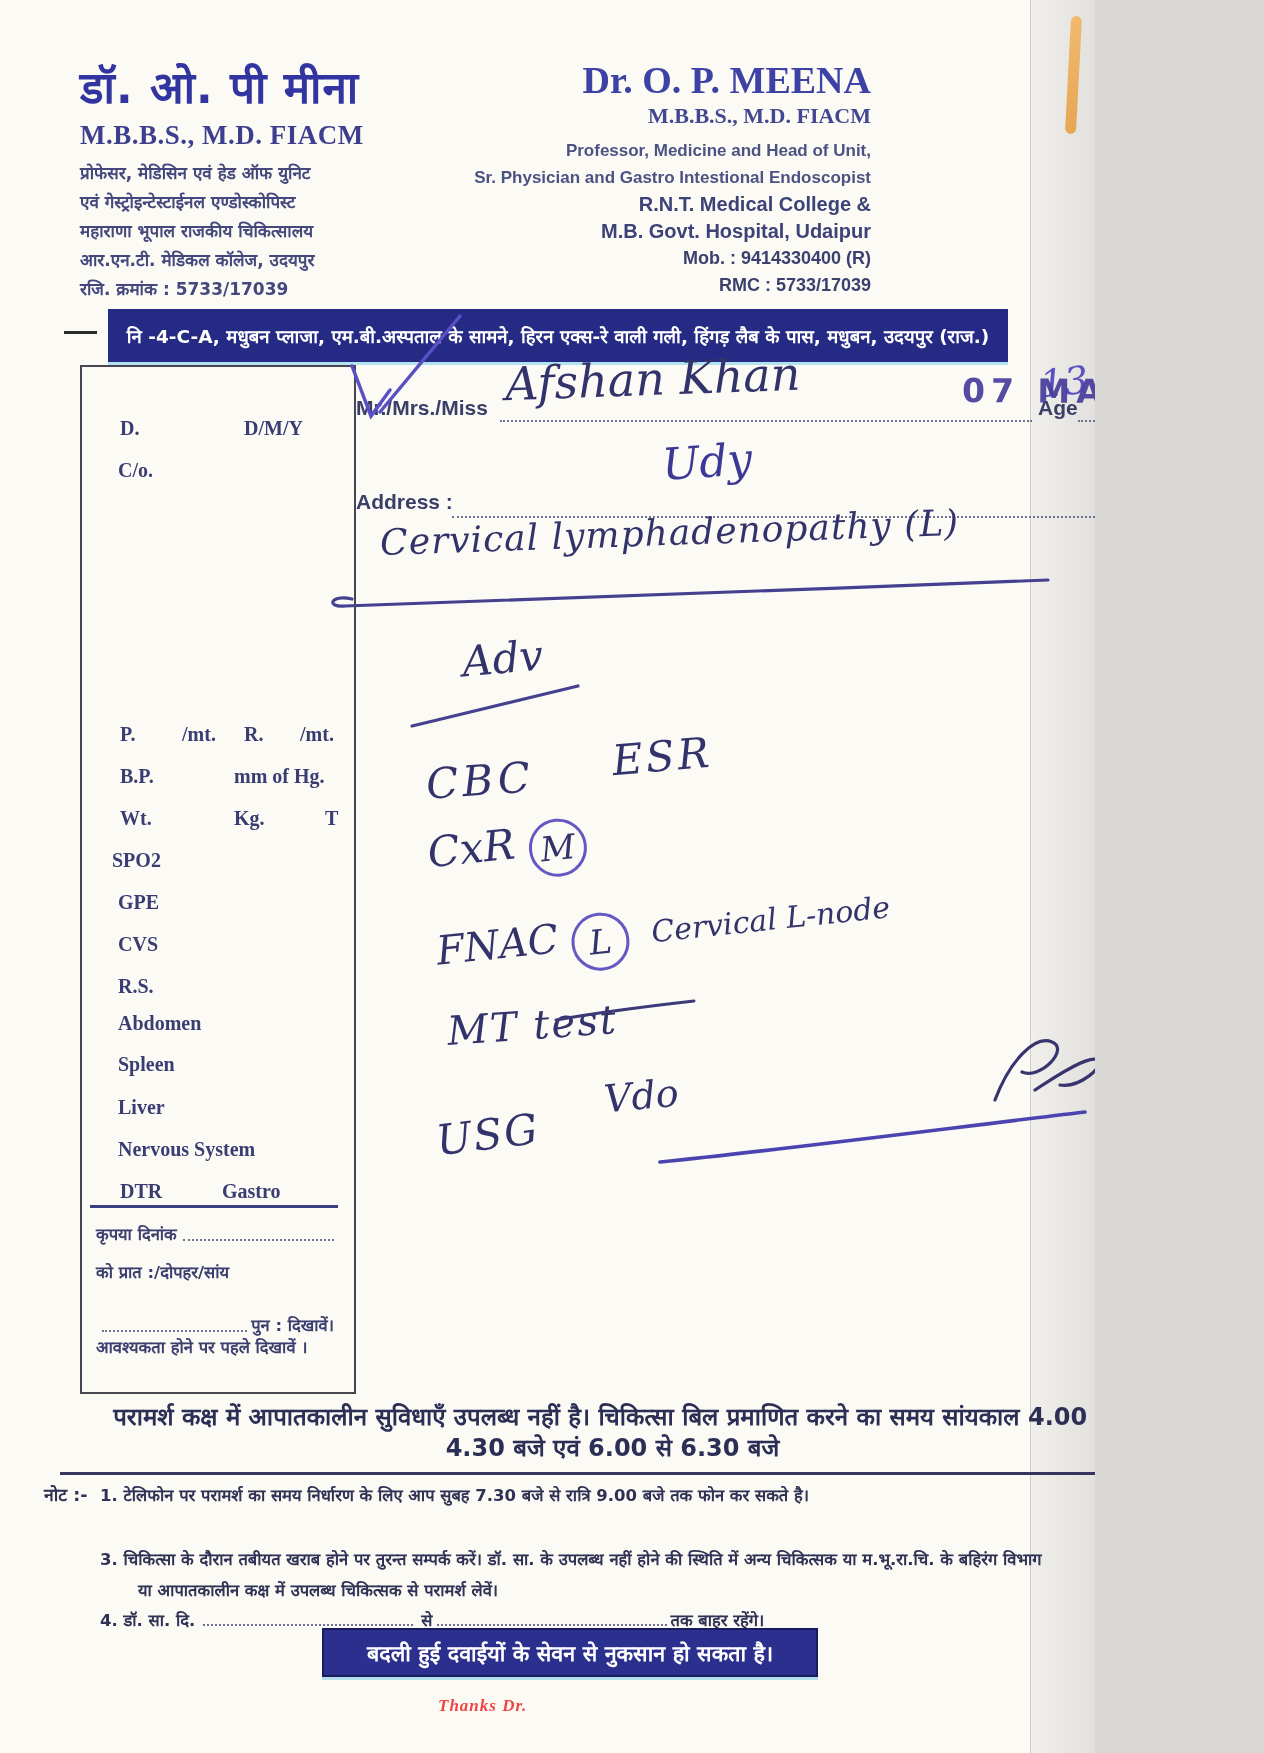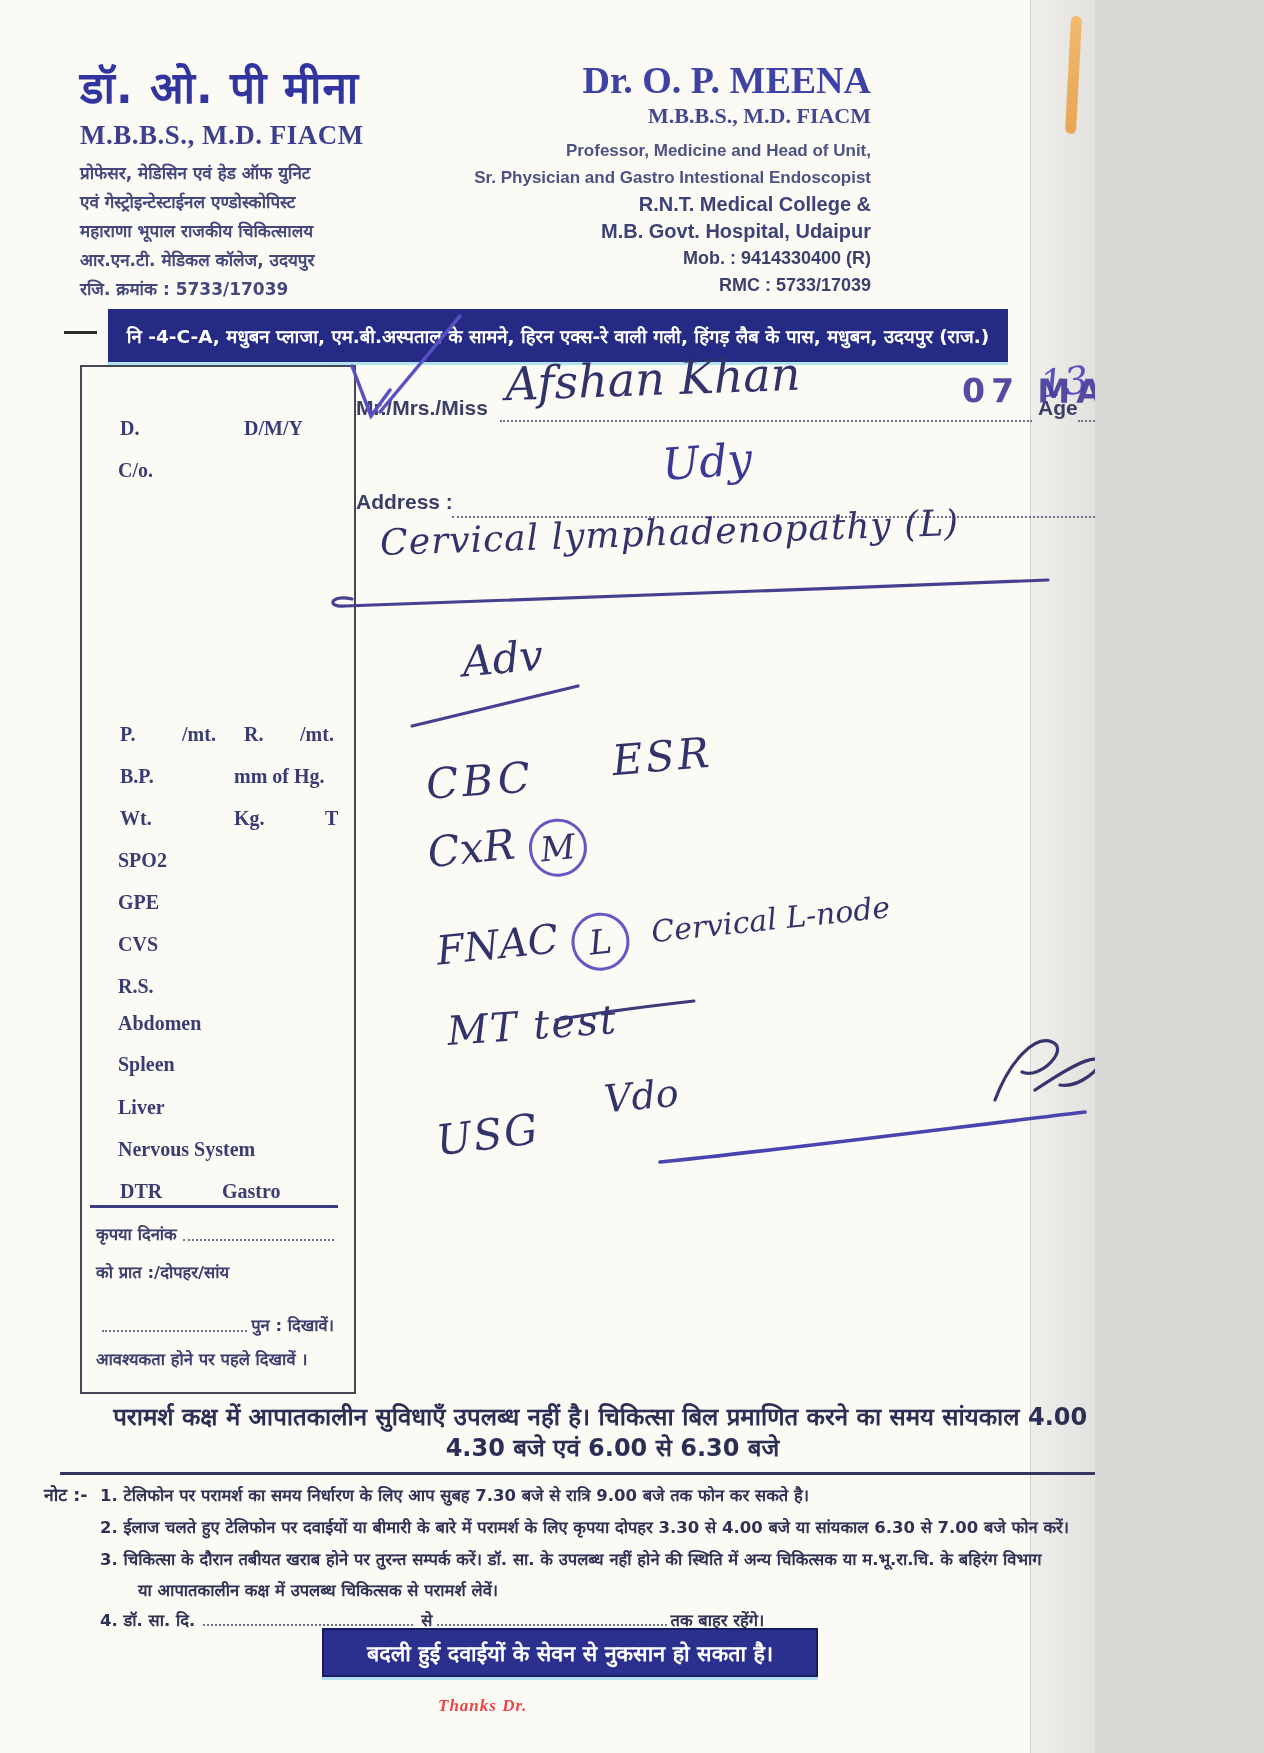--- a/index.html
+++ b/index.html
@@ -145,21 +145,21 @@
     <div class="fl" style="left:162px;top:356px;">R.</div>
     <div class="fl" style="left:218px;top:356px;">/mt.</div>
 
     <div class="fl" style="left:38px;top:398px;">B.P.</div>
     <div class="fl" style="left:152px;top:398px;">mm of Hg.</div>
 
     <div class="fl" style="left:38px;top:440px;">Wt.</div>
     <div class="fl" style="left:152px;top:440px;">Kg.</div>
     <div class="fl" style="left:243px;top:440px;">T</div>
 
-    <div class="fl" style="left:36px;top:482px;">SPO2</div>
+    <div class="fl" style="left:30px;top:482px;">SPO2</div>
     <div class="fl" style="left:36px;top:524px;">GPE</div>
     <div class="fl" style="left:36px;top:566px;">CVS</div>
     <div class="fl" style="left:36px;top:608px;">R.S.</div>
     <div class="fl" style="left:36px;top:645px;">Abdomen</div>
     <div class="fl" style="left:36px;top:686px;">Spleen</div>
     <div class="fl" style="left:36px;top:729px;">Liver</div>
     <div class="fl" style="left:36px;top:771px;">Nervous System</div>
     <div class="fl" style="left:38px;top:813px;">DTR</div>
     <div class="fl" style="left:140px;top:813px;">Gastro</div>
 
@@ -167,21 +167,21 @@
 
     <div class="hi flexrow" style="left:14px;top:855px;width:242px;">
       <span>कृपया दिनांक</span>
       <span class="dotfill"></span>
     </div>
     <div class="hi" style="left:14px;top:893px;">को प्रात :/दोपहर/सांय</div>
     <div class="hi flexrow" style="left:14px;top:932px;width:238px;margin-top:14px;">
       <span class="dotfill"></span>
       <span>पुन : दिखावें।</span>
     </div>
-    <div class="hi" style="left:14px;top:968px;margin-top:12px;">आवश्यकता होने पर पहले दिखावें ।</div>
+    <div class="hi" style="left:14px;top:968px;">आवश्यकता होने पर पहले दिखावें ।</div>
   </div>
 
   <div class="hand" id="hw-diag">Cervical lymphadenopathy (L)</div>
   <div class="hand" id="hw-adv">Adv</div>
   <div class="hand" id="hw-cbc">CBC</div>
   <div class="hand" id="hw-esr">ESR</div>
   <div class="hand" id="hw-cxr">
     <span>CxR</span>
     <span class="circ">M</span>
   </div>
@@ -207,21 +207,20 @@
     </g>
   </svg>
 
   <div class="abs" id="notice">
     <div>परामर्श कक्ष में आपातकालीन सुविधाएँ उपलब्ध नहीं है। चिकित्सा बिल प्रमाणित करने का समय सांयकाल 4.00 से 4.30 बजे एवं 6.00 से 6.30 बजे</div>
   </div>
   <div class="abs" id="rule2"></div>
 
   <div id="note-label">नोट :-</div>
   <div class="note" id="note1">1. टेलिफोन पर परामर्श का समय निर्धारण के लिए आप सुबह 7.30 बजे से रात्रि 9.00 बजे तक फोन कर सकते है।</div>
-  <div class="note" id="note2">2. ईलाज चलते हुए टेलिफोन पर दवाईयों या बीमारी के बारे में परामर्श के लिए कृपया दोपहर 3.30 से 4.00 बजे या सांयकाल 6.30 से 7.00 बजे फोन करें।</div>
   <div class="note" id="note3a">3. चिकित्सा के दौरान तबीयत खराब होने पर तुरन्त सम्पर्क करें। डॉ. सा. के उपलब्ध नहीं होने की स्थिति में अन्य चिकित्सक या म.भू.रा.चि. के बहिरंग विभाग</div>
   <div class="note" id="note3b">या आपातकालीन कक्ष में उपलब्ध चिकित्सक से परामर्श लेवें।</div>
   <div class="note" id="note4">
     <span>4. डॉ. सा. दि.</span><span class="n4dots1"></span><span>से</span><span class="n4dots2"></span><span>तक बाहर रहेंगे।</span>
   </div>
 
   <div class="abs" id="banner">
     <span>बदली हुई दवाईयों के सेवन से नुकसान हो सकता है।</span>
   </div>
 

